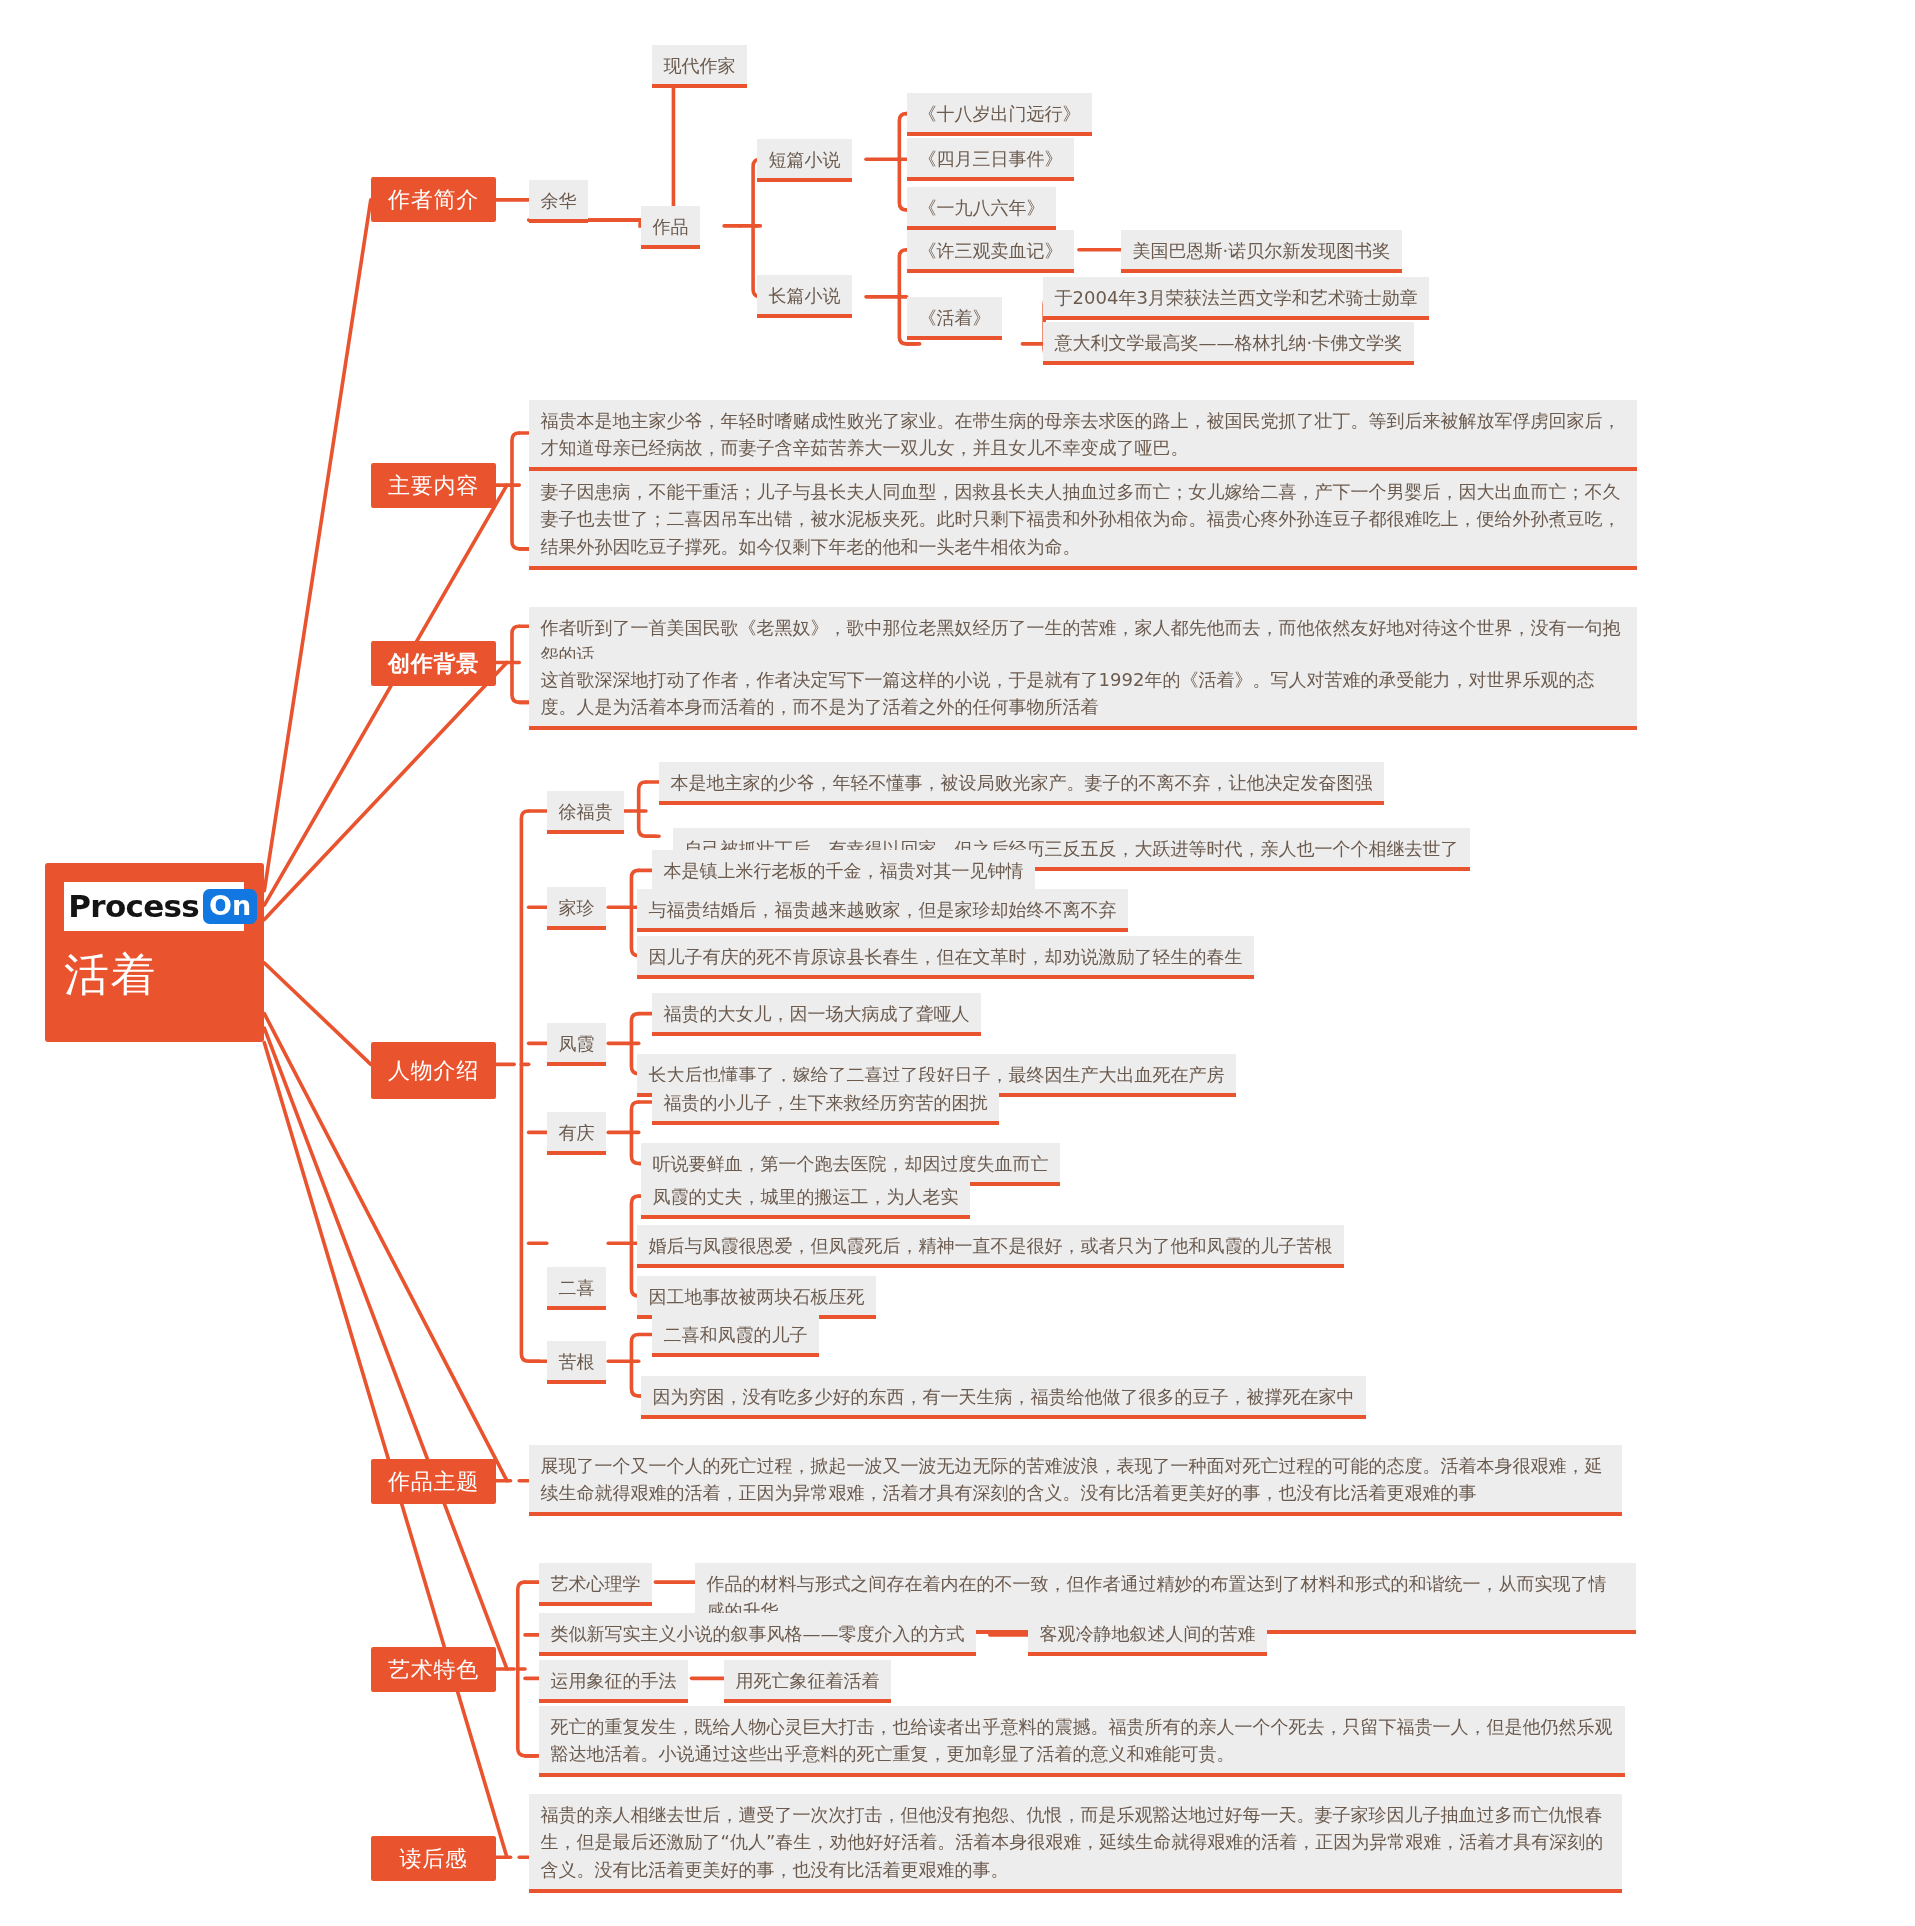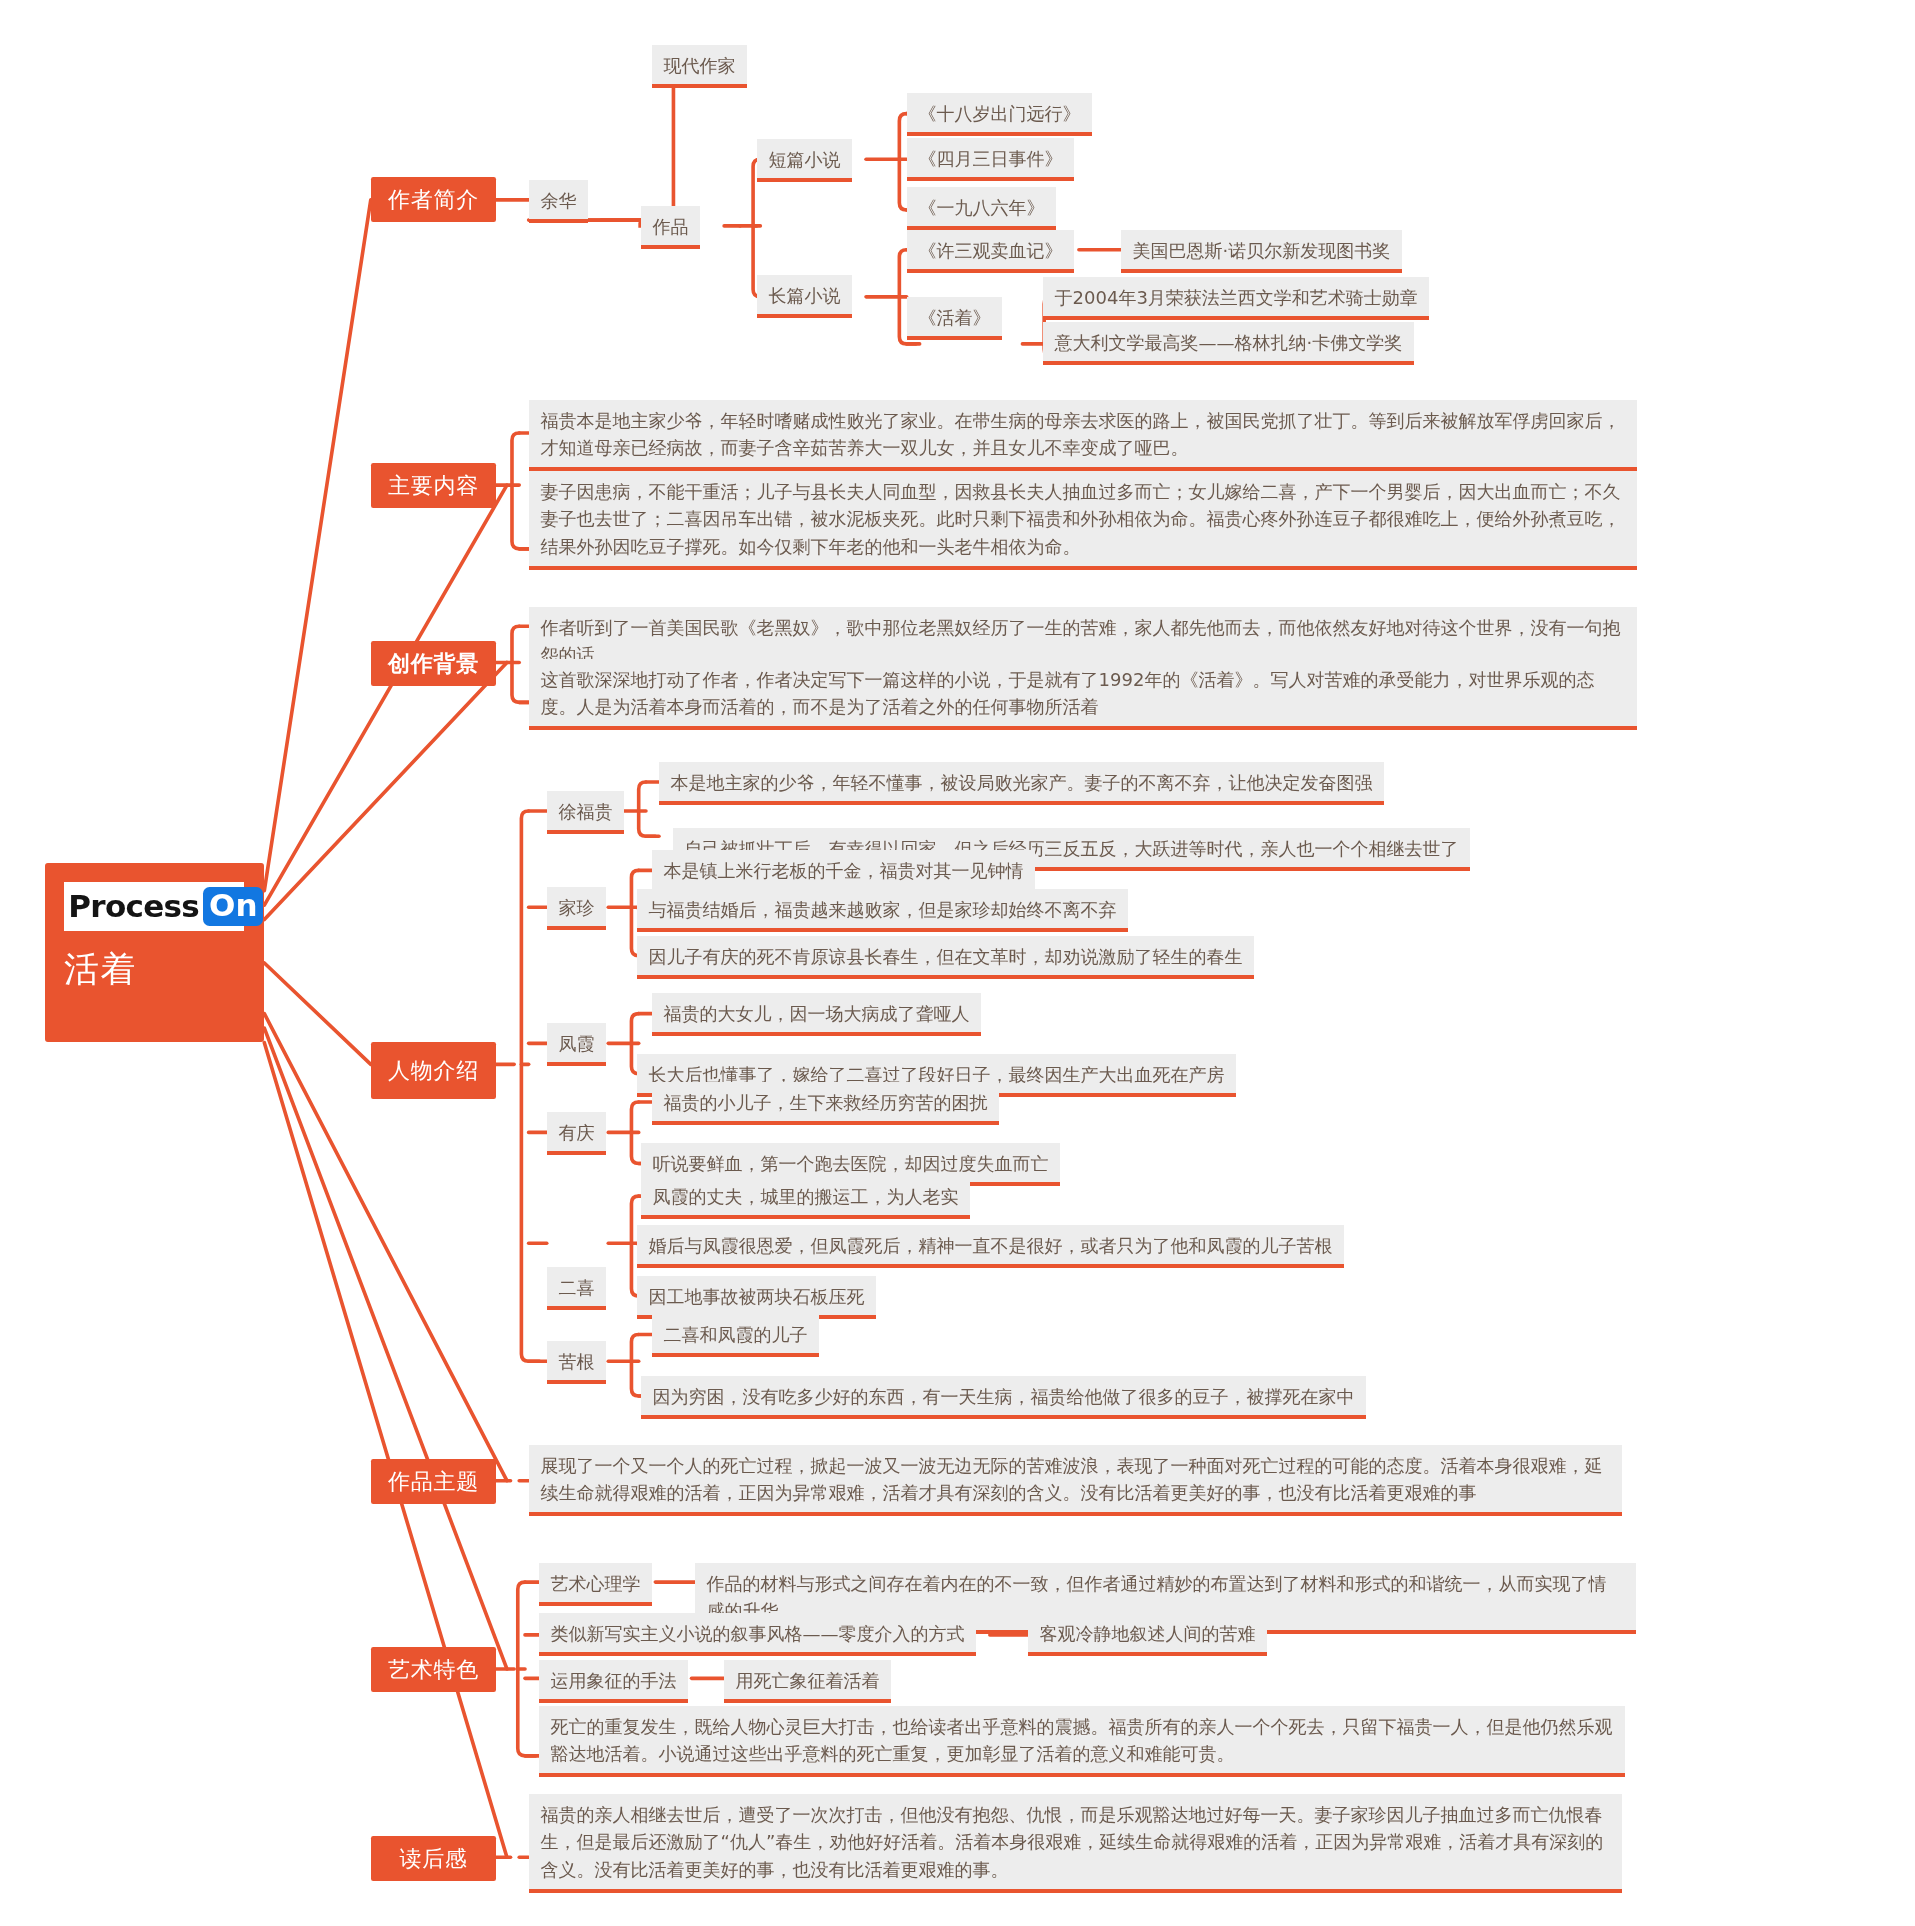--- a/index.html
+++ b/index.html
@@ -45,30 +45,30 @@
     font-size: 31px;
     color: #141414;
     letter-spacing: -0.7px;
     line-height: 1;
   }
   .logo-on {
     background: #1277E1;
     color: #ffffff;
     font-family: "DejaVu Sans", "Liberation Sans", sans-serif;
     font-weight: bold;
-    font-size: 31px;
+    font-size: 27px;
     line-height: 1;
     border-radius: 6.5px;
     padding: 2.9px 5.8px 4.3px 5.8px;
     margin-left: 4.3px;
   }
   .root-title {
     margin-top: 19px;
     color: #ffffff;
-    font-size: 35px;
+    font-size: 45px;
     line-height: 1.1;
     letter-spacing: 1.4px;
   }
 
   
   .n1 {
     position: absolute;
     background: #E9542F;
     color: #ffffff;
     border-radius: 2.2px;

